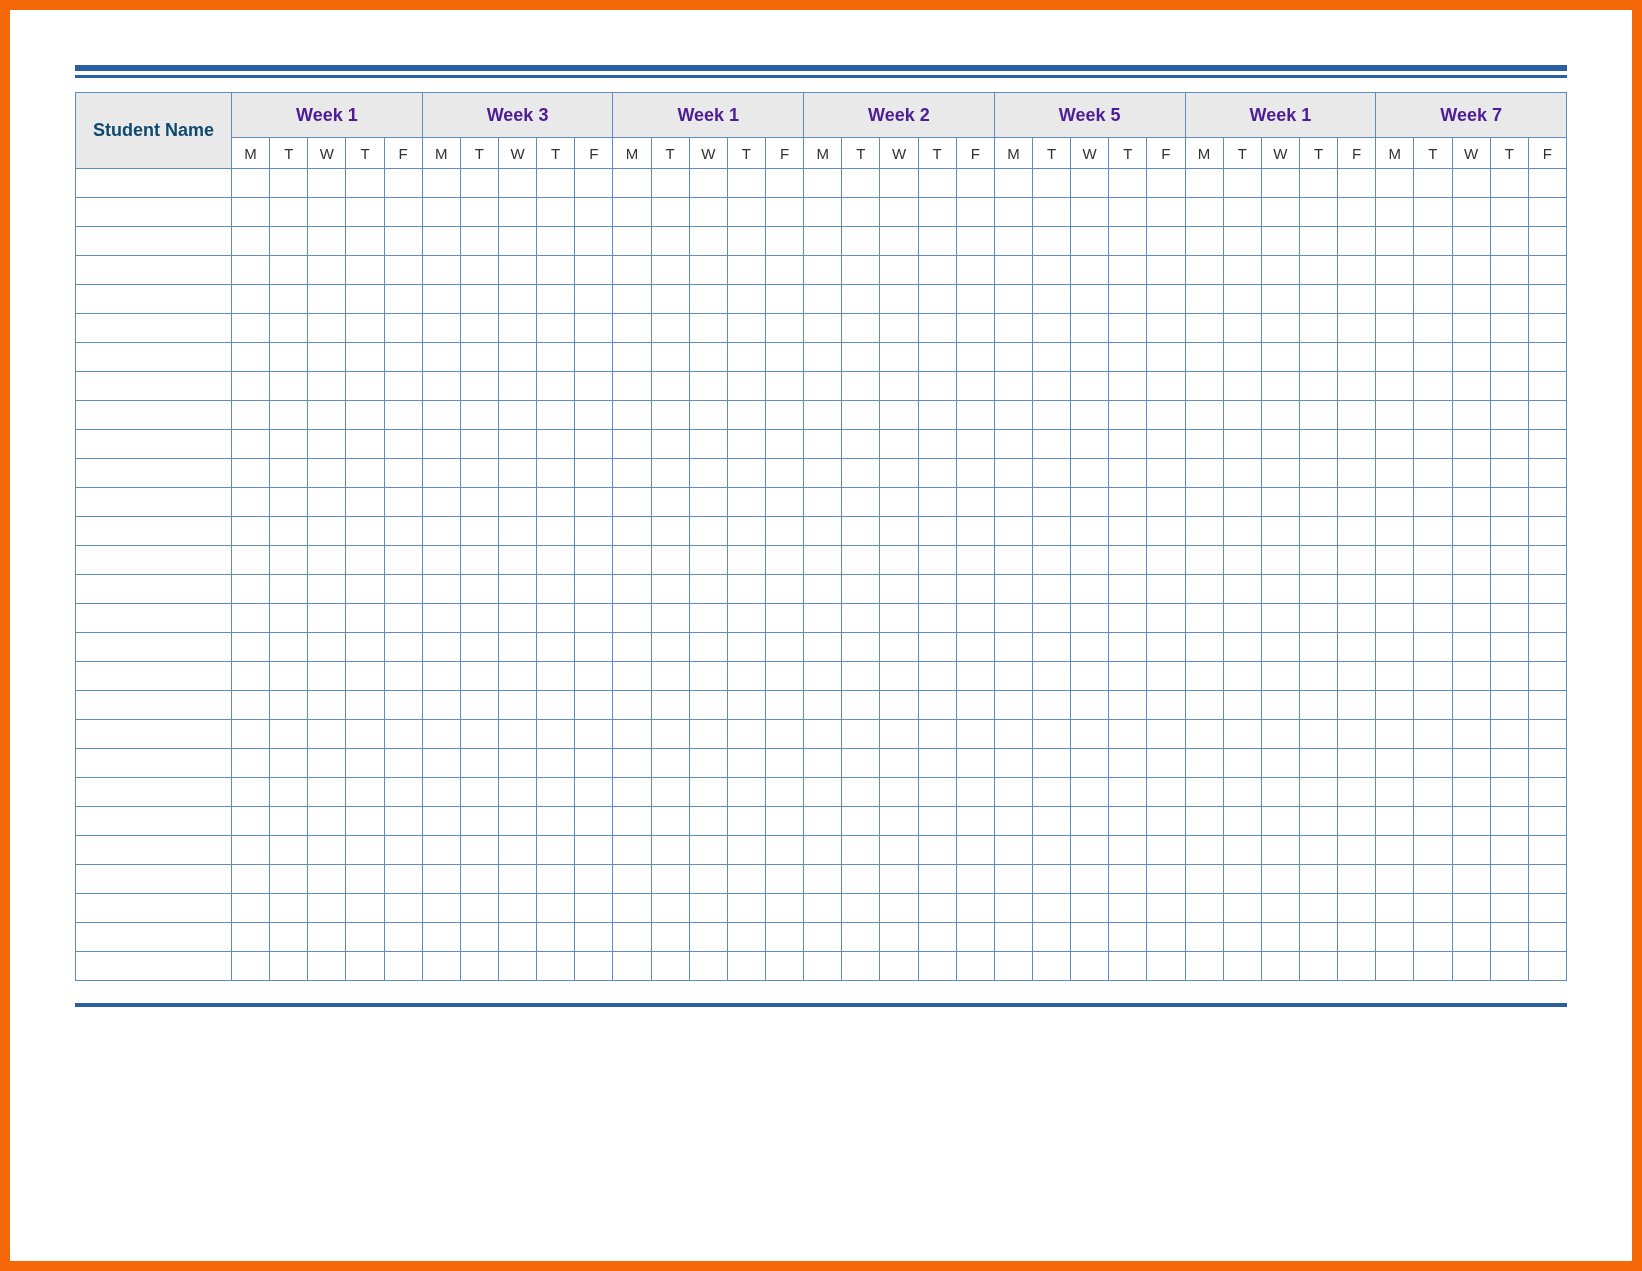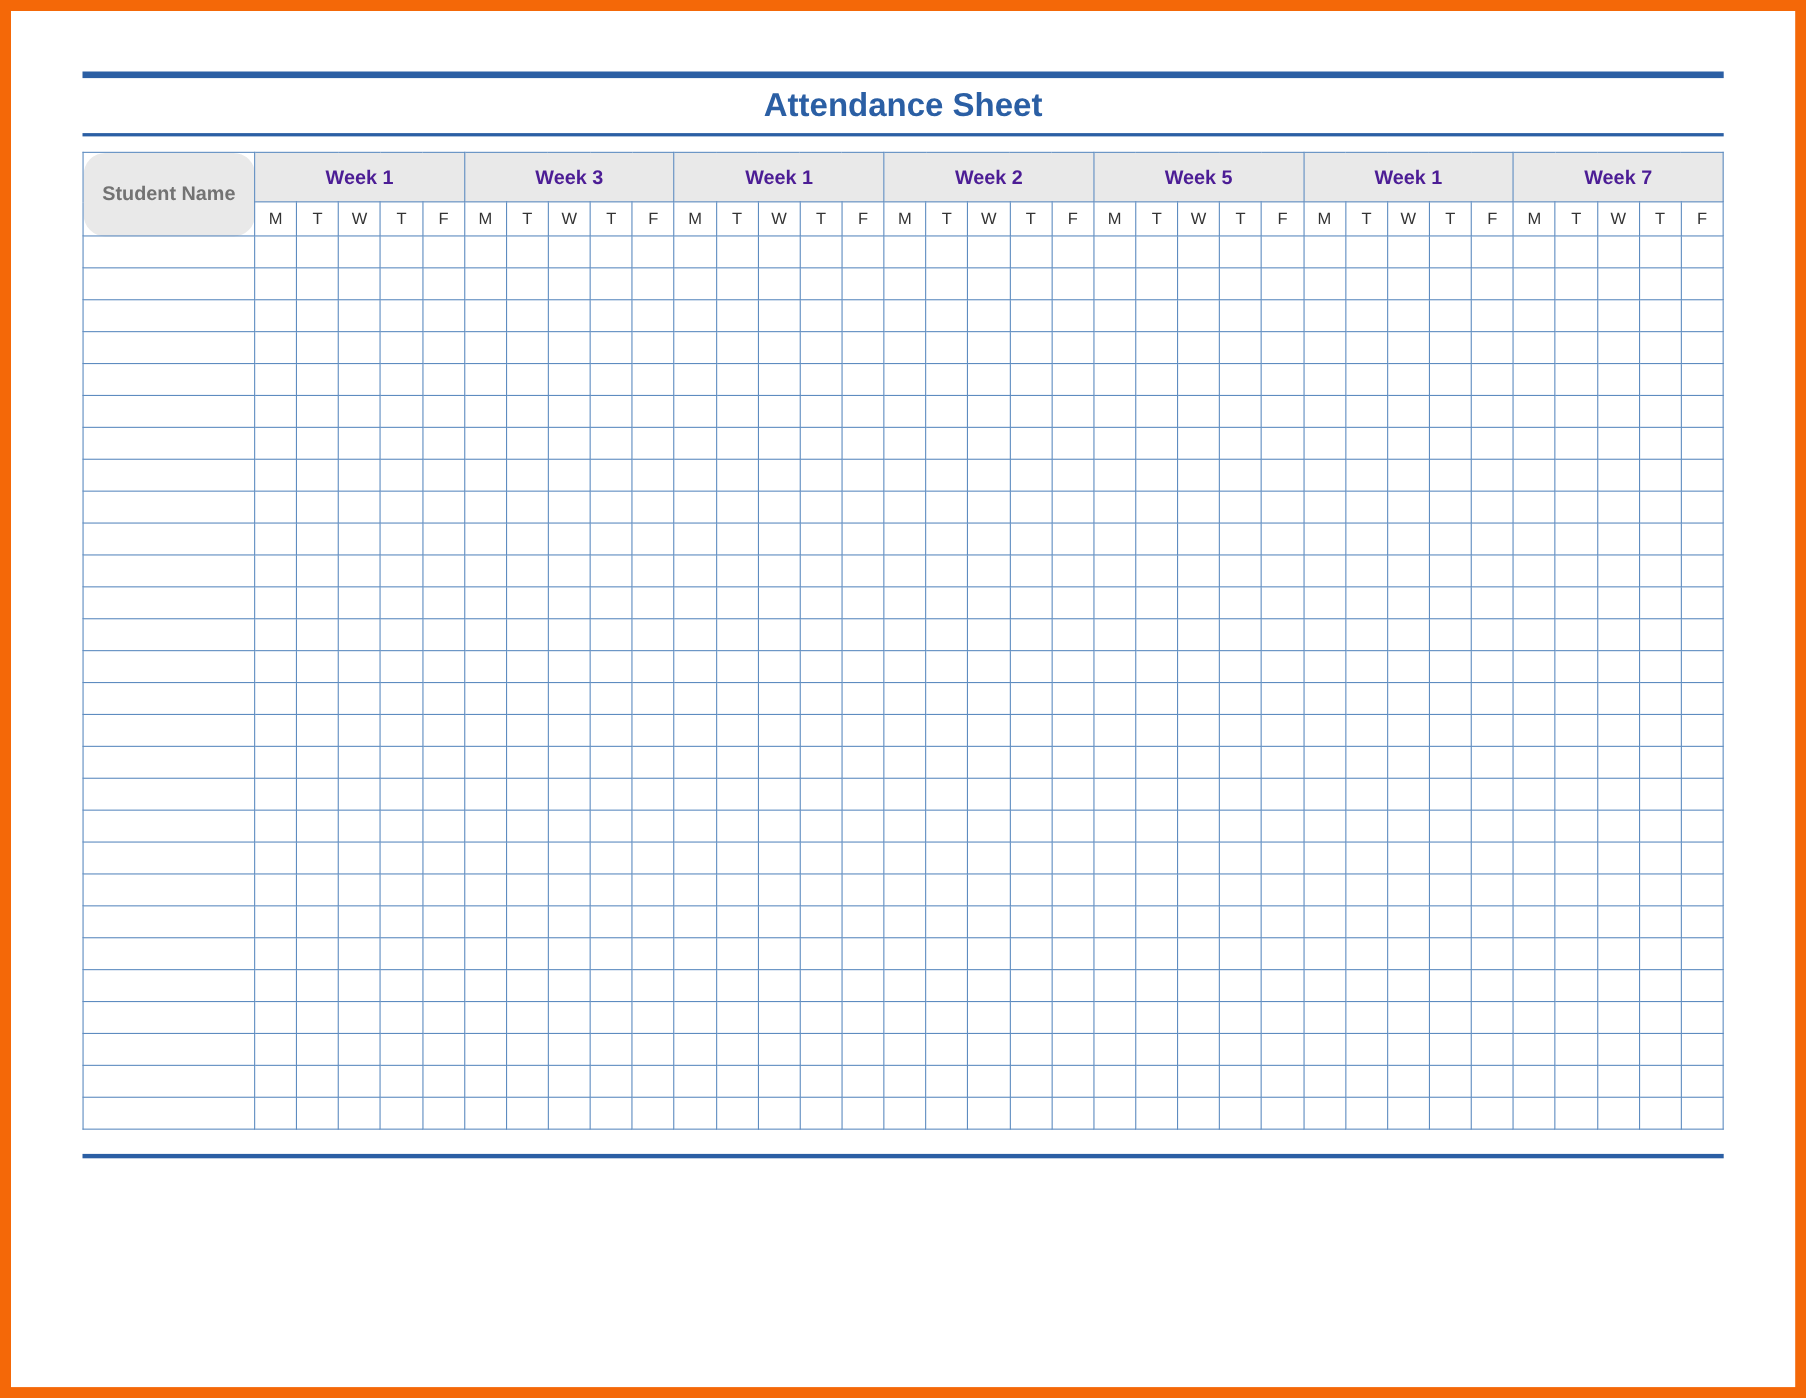--- a/index.html
+++ b/index.html
@@ -45,26 +45,25 @@
     width: 100%;
     table-layout: fixed;
   }
   table.sheet th,
   table.sheet td {
     border: 1px solid #5e8cc0;
     padding: 0;
   }
   th.hdr-name {
     background: #e9e9e9;
-    color: #737373;
+    color: #0c4a6e;
     font-size: 18px;
     font-weight: bold;
     height: 44px;
     width: 155px;
-    border-radius: 20px;
   }
   th.hdr-week {
     background: #e9e9e9;
     color: #4c1d95;
     font-size: 18px;
     font-weight: bold;
     height: 44px;
   }
   th.hdr-day {
     background: #fff;
@@ -91,23 +90,20 @@
     height: 110px;
   }
 </style>
 </head>
 <body>
 
 <div class="outer-frame">
   <div class="inner">
 
     <div class="rule-top"></div>
-    <div class="title-bar">
-      <span class="title-text">Attendance Sheet</span>
-    </div>
     <div class="rule-under-title"></div>
 
     <table class="sheet">
       <thead>
         <tr>
           <th class="hdr-name" rowspan="2">Student Name</th>
           <th class="hdr-week" colspan="5">Week 1</th>
           <th class="hdr-week" colspan="5">Week 3</th>
           <th class="hdr-week" colspan="5">Week 1</th>
           <th class="hdr-week" colspan="5">Week 2</th>

